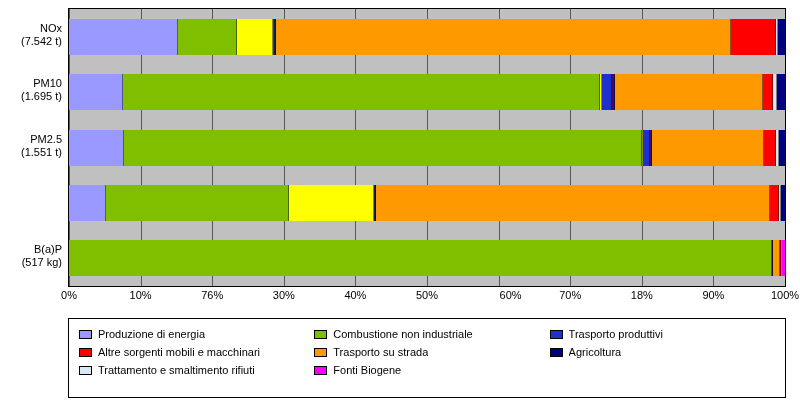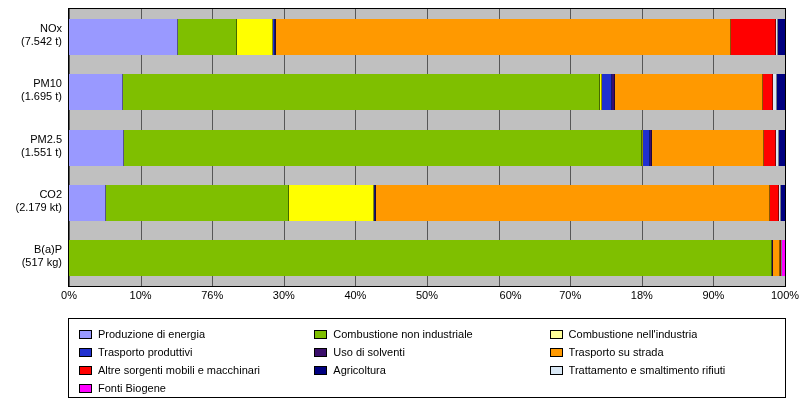--- a/index.html
+++ b/index.html
@@ -153,24 +153,20 @@
         <span class="l1">NOx</span>
         <span class="l2">(7.542 t)</span>
       </div>
       <div class="ylabel" style="top: 69.1px; padding-left: 40px;">
         <span class="l1">PM10</span>
         <span class="l2">(1.695 t)</span>
       </div>
       <div class="ylabel" style="top: 124.5px;">
         <span class="l1">PM2.5</span>
         <span class="l2">(1.551 t)</span>
-      </div>
-      <div class="ylabel" style="top: 179.9px;">
-        <span class="l1">CO2</span>
-        <span class="l2">(2.179 kt)</span>
       </div>
       <div class="ylabel" style="top: 235.3px;">
         <span class="l1">B(a)P</span>
         <span class="l2">(517 kg)</span>
       </div>
     </div>
 
   <div class="plot-frame">
     <div class="plot-inner">
       <div>
@@ -271,40 +267,32 @@
     <div class="legend-grid">
         <div class="legend-item">
           <span class="swatch" style="background: rgb(153, 153, 255);"></span>
           <span class="legend-label">Produzione di energia</span>
         </div>
         <div class="legend-item">
           <span class="swatch" style="background: rgb(127, 191, 0);"></span>
           <span class="legend-label">Combustione non industriale</span>
         </div>
         <div class="legend-item">
-          <span class="swatch" style="background: rgb(255, 255, 153);"></span>
-          <span class="legend-label">Combustione nell'industria</span>
-        </div>
-        <div class="legend-item">
           <span class="swatch" style="background: rgb(32, 48, 208);"></span>
           <span class="legend-label">Trasporto produttivi</span>
         </div>
         <div class="legend-item">
-          <span class="swatch" style="background: rgb(59, 15, 107);"></span>
-          <span class="legend-label">Uso di solventi</span>
+          <span class="swatch" style="background: rgb(255, 0, 0);"></span>
+          <span class="legend-label">Altre sorgenti mobili e macchinari</span>
         </div>
         <div class="legend-item">
           <span class="swatch" style="background: rgb(255, 153, 0);"></span>
           <span class="legend-label">Trasporto su strada</span>
         </div>
         <div class="legend-item">
-          <span class="swatch" style="background: rgb(255, 0, 0);"></span>
-          <span class="legend-label">Altre sorgenti mobili e macchinari</span>
-        </div>
-        <div class="legend-item">
           <span class="swatch" style="background: rgb(0, 0, 128);"></span>
           <span class="legend-label">Agricoltura</span>
         </div>
         <div class="legend-item">
           <span class="swatch" style="background: rgb(217, 232, 245);"></span>
           <span class="legend-label">Trattamento e smaltimento rifiuti</span>
         </div>
         <div class="legend-item">
           <span class="swatch" style="background: rgb(255, 0, 255);"></span>
           <span class="legend-label">Fonti Biogene</span>

